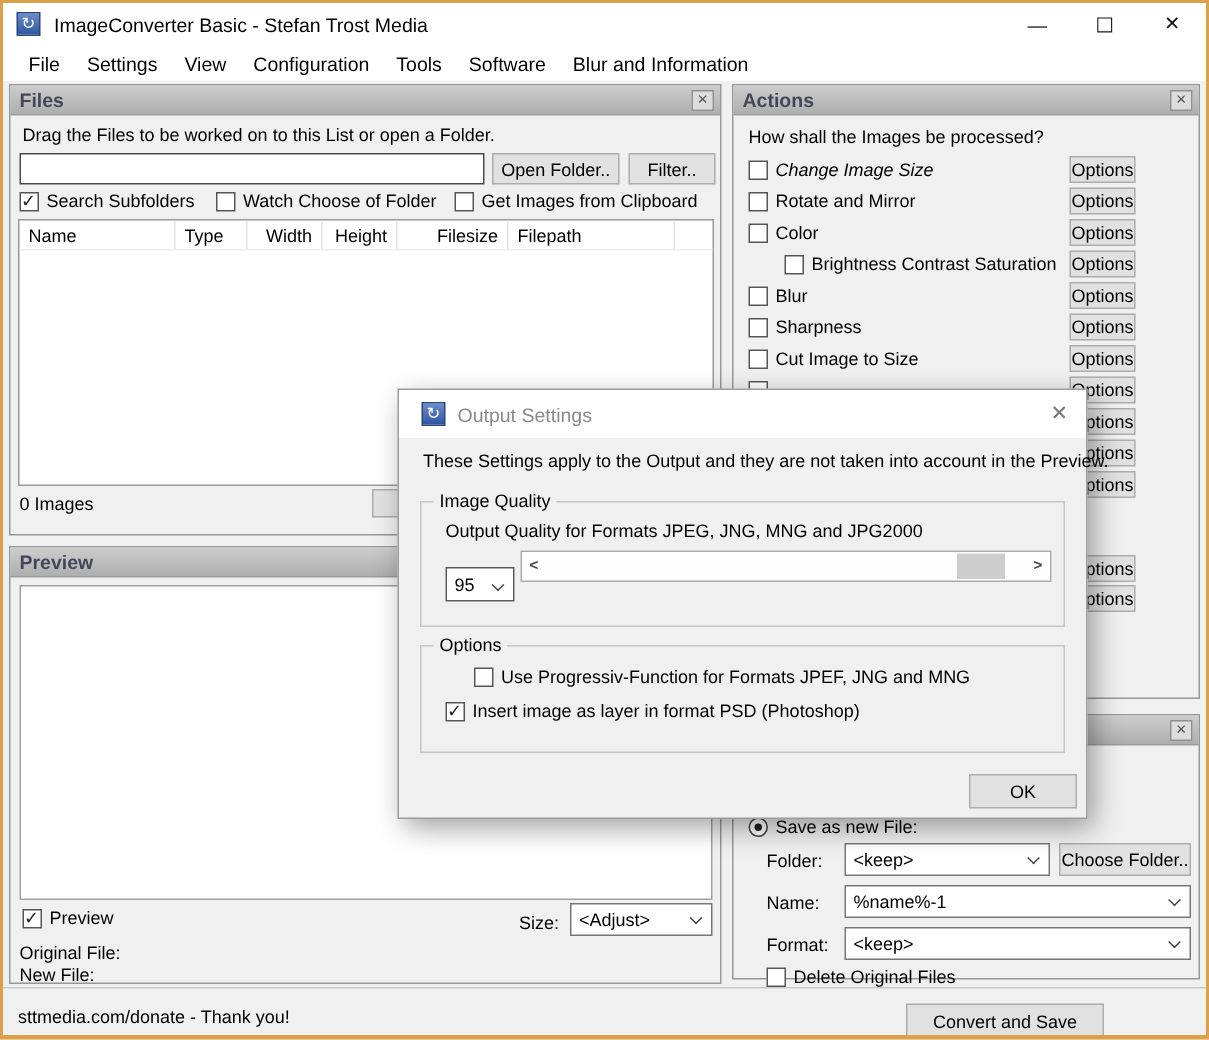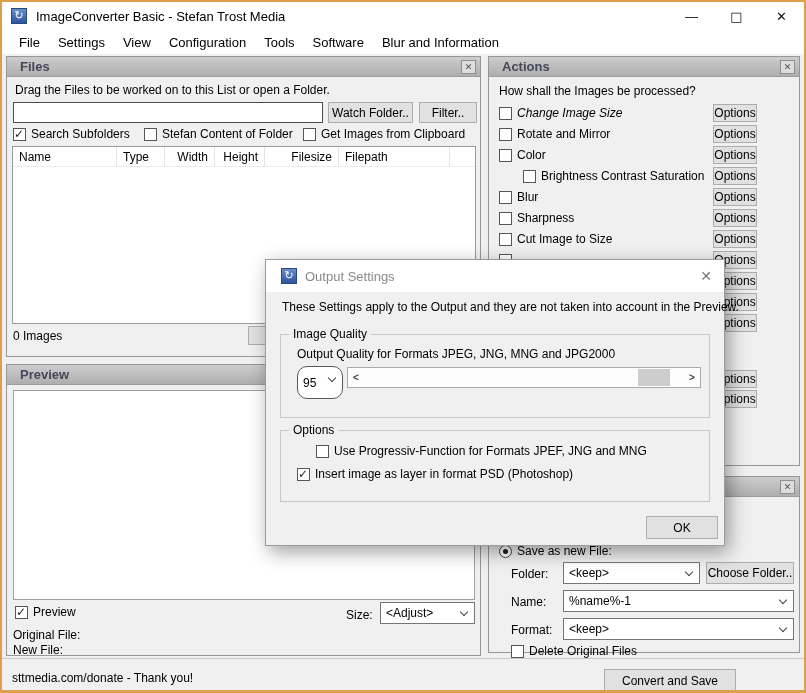--- a/index.html
+++ b/index.html
@@ -23,21 +23,21 @@
   
   .menubar { position:absolute; left:0; top:28px; width:802px; height:24px; background:#fff;
              display:flex; align-items:center; padding-left:8px; }
   .menu-item { padding:3px 9px; font-size:13px; }
 
   .main { position:absolute; left:0; top:52px; width:802px; height:636px; background:#f0f0f0; }
 
   
   .panel { position:absolute; border:1px solid #979797; background:#f0f0f0; }
   .panel-header { position:relative; height:20px; background:linear-gradient(#cdcdcd,#aeaeae);
-                  border-bottom:1px solid #9c9c9c; display:flex; align-items:center; padding:0 13px; }
+                  border-bottom:1px solid #9c9c9c; display:flex; align-items:center; padding:0 6px; }
   .panel-title { font-weight:bold; font-size:13px; color:#46465a; }
   .panel-x { position:absolute; right:4px; top:3px; width:15px; height:14px; background:#ddd;
              border:1px solid #909090; font-size:9px; line-height:12px; text-align:center; color:#555; }
 
   
   .btn { background:#e1e1e1; border:1px solid #adadad; font-size:12px; text-align:center;
          display:flex; align-items:center; justify-content:center; position:absolute;
          font-family:"Liberation Sans",sans-serif; }
   .textinput { position:absolute; background:#fff; border:1px solid #4a4a4a; padding:2px 4px;
                font-size:12px; font-family:"Liberation Sans",sans-serif; }
@@ -113,32 +113,32 @@
 
   <div class="main">
 
     <div class="panel" style="left:4px; top:2px; width:475px; height:301px;">
       <div class="panel-header">
         <span class="panel-title">Files</span>
         <span class="panel-x glyph">✕</span>
       </div>
       <div class="label" style="left:8px; top:26px;">Drag the Files to be worked on to this List or open a Folder.</div>
       <input class="textinput" style="left: 6px; top: 45px; width: 310px; height: 21px;" value="">
-      <div class="btn" style="left:321px; top:45px; width:85px; height:21px;">Watch Folder..</div>
+      <div class="btn" style="left:321px; top:45px; width:85px; height:21px;">Open Folder..</div>
       <div class="btn" style="left:412px; top:45px; width:58px; height:21px;">Filter..</div>
       <div id="files-checks">
           <div class="checkrow" style="left: 6px; top: 70px;">
             <span class="cb checked">
               <span class="mark glyph">✓</span>
             </span>
             <span class="cb-label">Search Subfolders</span>
           </div>
           <div class="checkrow" style="left: 137px; top: 70px;">
             <span class="cb"></span>
-            <span class="cb-label">Stefan Content of Folder</span>
+            <span class="cb-label">Watch Choose of Folder</span>
           </div>
           <div class="checkrow" style="left: 296px; top: 70px;">
             <span class="cb"></span>
             <span class="cb-label">Get Images from Clipboard</span>
           </div>
         </div>
 
       <div class="listview" style="left:5px; top:89px; width:464px; height:178px;">
         <div class="list-header" id="list-header">
             <div class="col l" style="width: 104px;">Name</div>
@@ -304,21 +304,21 @@
       <div class="dialog-titlebar">
         <div class="app-icon glyph" style="margin:0 0 0 15px;">↻</div>
         <div class="dialog-title">Output Settings</div>
         <div class="dialog-x glyph">✕</div>
       </div>
       <div class="label" style="left:16px; top:40px;">These Settings apply to the Output and they are not taken into account in the Preview.</div>
 
       <div class="group" style="left:14px; top:74px; width:430px; height:84px;">
         <span class="group-title">Image Quality</span>
         <div class="label" style="left:16px; top:12px;">Output Quality for Formats JPEG, JNG, MNG and JPG2000</div>
-        <div class="combo" style="left:16px; top:31px; width:46px; height:33px; border-color:#5a5a5a;border-radius:10px;">
+        <div class="combo" style="left:16px; top:43px; width:46px; height:23px; border-color:#5a5a5a;">
           <span>95</span>
           <span class="chev" style="top:8px;"></span>
         </div>
         <div class="slider" style="left:66px; top:32px; width:354px; height:21px;">
           <span class="arrow left">&lt;</span>
           <span class="thumb" id="slider-thumb" style="left: 290px;"></span>
           <span class="arrow right">&gt;</span>
         </div>
       </div>
 

